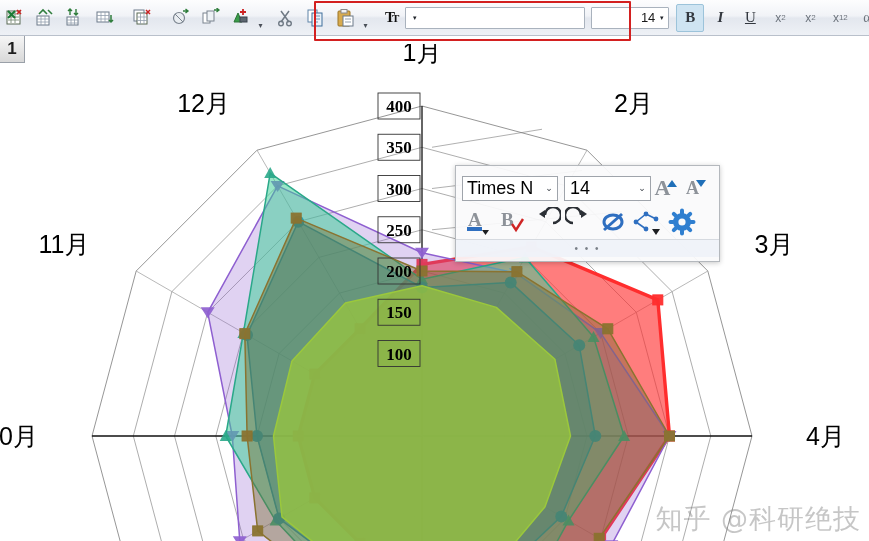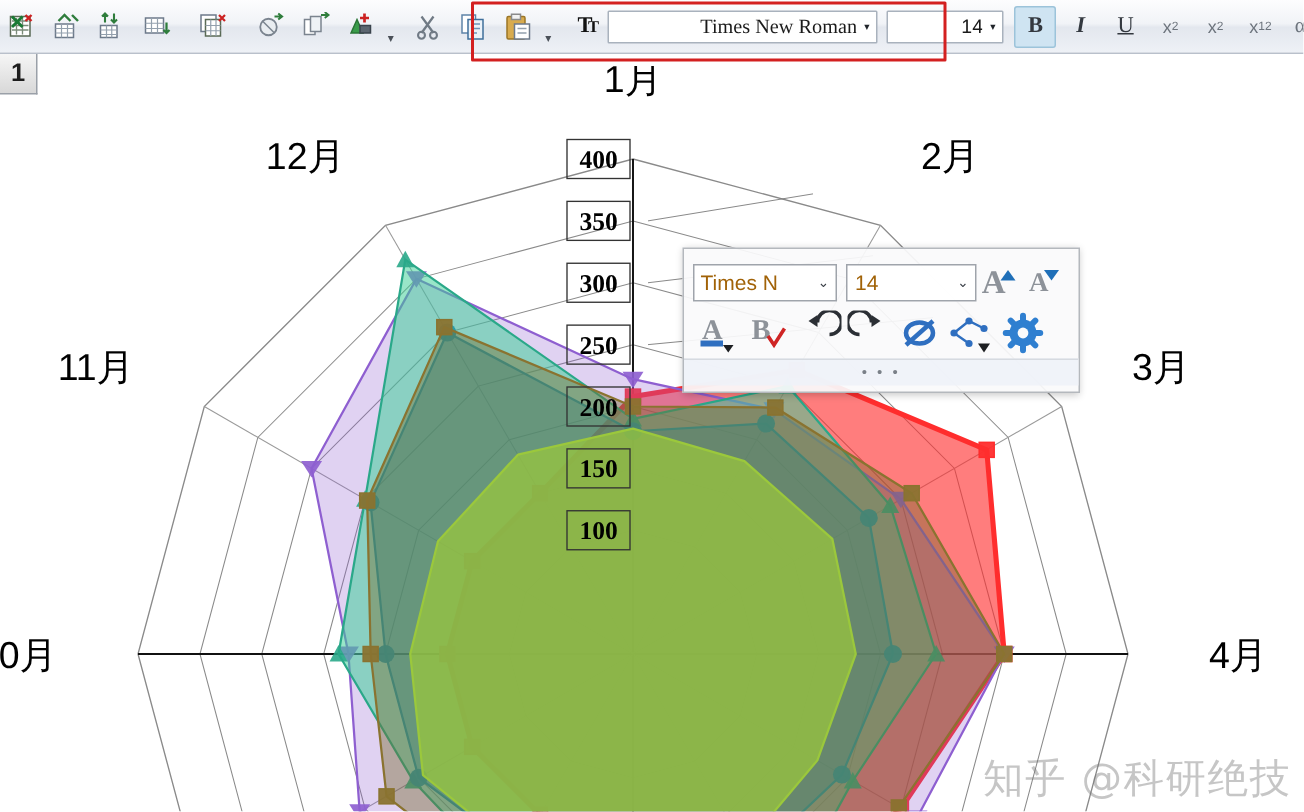--- a/index.html
+++ b/index.html
@@ -111,21 +111,21 @@
     display:flex;align-items:center;justify-content:center;
   }
   .dots{letter-spacing:2px;font-size:10px;color:#7a8088;line-height:1;}
   .m-cmb{
     display:flex;align-items:center;height:25px;
     border:1px solid #9fa4ab;background:rgba(255,255,255,0.92);
     box-sizing:border-box;
   }
   .m-font{width:96px;padding-left:4px;}
   .m-size{width:87px;margin-left:6px;padding-left:5px;}
-  .m-txt{flex:1;font-size:14px;color:#a16207;white-space:nowrap;overflow:hidden;}
+  .m-txt{flex:1;font-size:18px;color:#000000;white-space:nowrap;overflow:hidden;}
   .m-arw{width:16px;text-align:center;font-size:9px;color:#3b4048;}
   .m-ic{
     width:34px;height:30px;display:flex;align-items:center;justify-content:center;
     position:relative;
   }
   .ga{font-size:22px;font-weight:bold;color:#8d9299;font-family:"Liberation Serif",serif;}
   .tri-up{
     width:0;height:0;border-left:5px solid transparent;border-right:5px solid transparent;
     border-bottom:7px solid #1f6fb8;margin-left:-3px;margin-top:-9px;
   }
@@ -244,21 +244,20 @@
         </svg>
     </div>
     <div class="tb-ovf">▾</div>
   </div>
 
   <div class="tb-sep"></div>
 
   <div class="tb-grp" style="margin-left:4px;text-align:right;">
     <span class="TT">T<span style="font-size:11px;">T</span></span>
     <div class="font-box font-name-box">
-      <span class="font-txt" title="Font">Times New Roman</span>
       <span class="cmb-arrow">▾</span>
     </div>
     <div class="font-box font-size-box">
       <span class="font-txt fs-txt" title="Size">14</span>
       <span class="cmb-arrow">▾</span>
     </div>
     <div class="tb-btn tb-bold" style="margin-left:7px;">B</div>
   </div>
 
   <div class="tb-grp">

